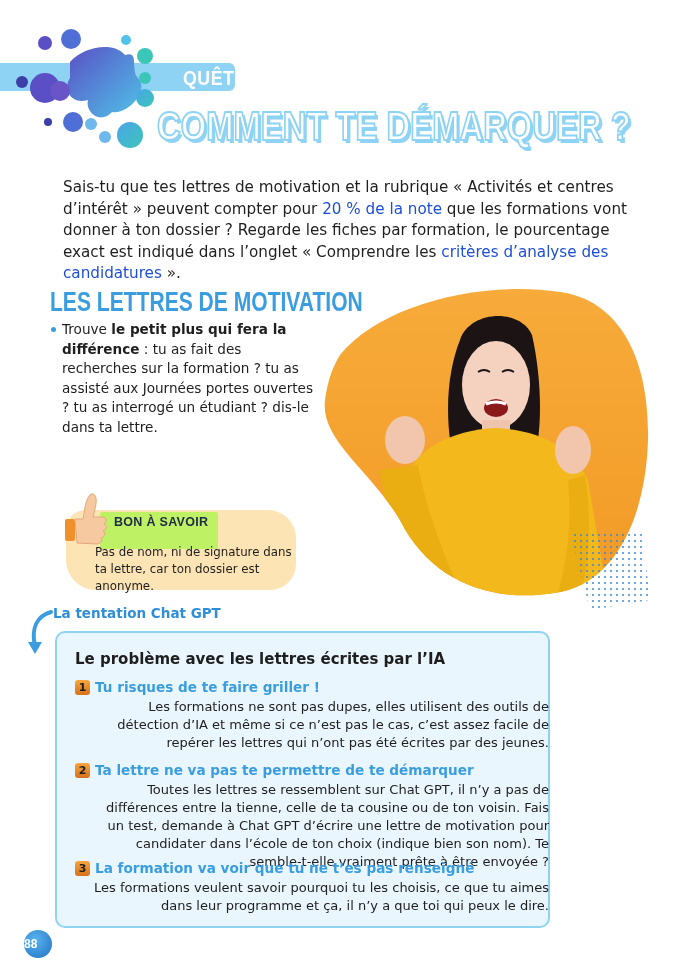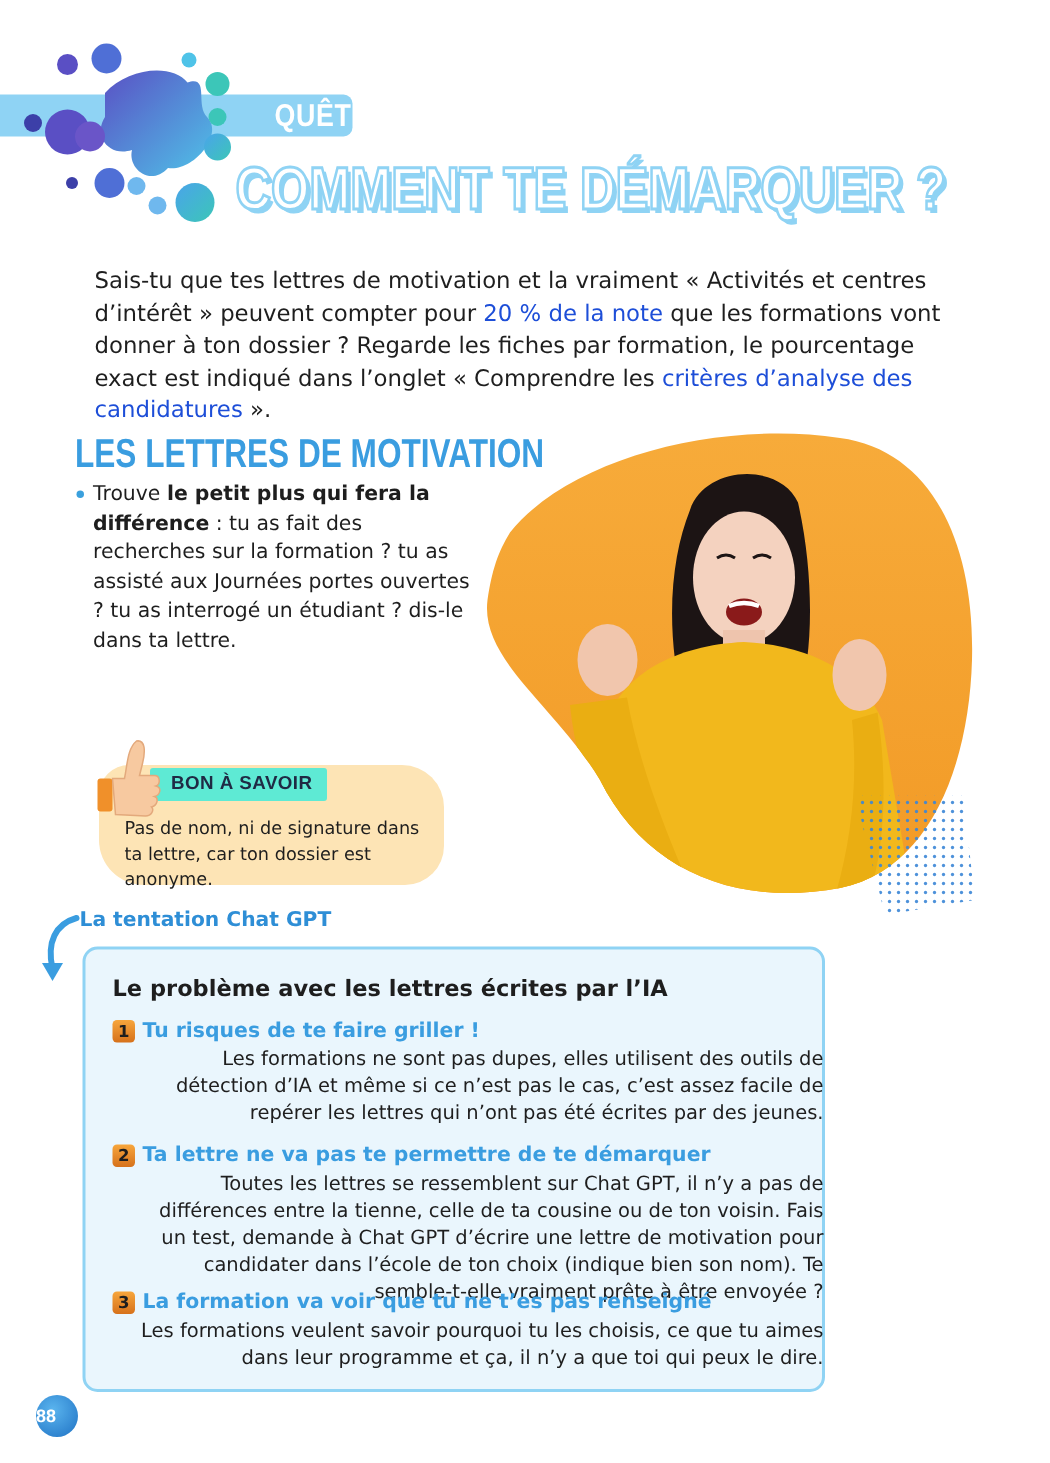--- a/index.html
+++ b/index.html
@@ -19,23 +19,23 @@
 
   
   .sec-title { position: absolute; left: 50px; top: 287px; font-family: "Liberation Sans", sans-serif; font-weight: bold; font-size: 27px; color: #3a9de0; transform: scaleX(0.78); transform-origin: left; white-space: nowrap; }
   .bullets { position: absolute; left: 50px; top: 320px; width: 265px; font-size: 13.6px; line-height: 19.5px; color: #1e1e1e; list-style: none; }
   .bullets li { position: relative; padding-left: 12px; margin-bottom: 7px; }
   .bullets li::before { content: ""; position: absolute; left: 1px; top: 7px; width: 5px; height: 5px; border-radius: 50%; background: #3aa0dd; }
   .bullets b { font-weight: bold; }
 
   
   .tip { position: absolute; left: 66px; top: 510px; width: 230px; height: 80px; background: #fde4b5; border-radius: 20px 28px 26px 30px; }
-  .tip-label { position: absolute; left: 100px; top: 512px; background: #5eead4; padding: 3px 10px 5px 14px; font-family: "Liberation Sans", sans-serif; font-weight: 900; font-size: 12.5px; color: #1f2a44; border-radius: 2px; letter-spacing: 0.3px; }
+  .tip-label { position: absolute; left: 100px; top: 512px; background: #bef264; padding: 3px 10px 20px 14px; font-family: "Liberation Sans", sans-serif; font-weight: 900; font-size: 12.5px; color: #1f2a44; border-radius: 2px; letter-spacing: 0.3px; }
   .thumb { position: absolute; left: 63px; top: 491px; width: 50px; height: 55px; }
-  .tip-text { position: absolute; left: 83px; top: 544px; width: 200px; font-size: 11.8px; line-height: 17px; color: #1e1e1e; }
+  .tip-text { position: absolute; left: 95px; top: 544px; width: 200px; font-size: 11.8px; line-height: 17px; color: #1e1e1e; }
 
   
   .photo { position: absolute; left: 320px; top: 280px; width: 340px; height: 330px; }
 
   
   .gpt-label { position: absolute; left: 53px; top: 605px; font-size: 13.5px; color: #2e8ed6; font-weight: bold; text-align: center; }
   .arrow { position: absolute; left: 25px; top: 608px; width: 30px; height: 50px; }
   .box { position: absolute; left: 55px; top: 631px; width: 495px; height: 297px; background: #eaf6fd; border: 2.5px solid #8fd3f4; border-radius: 10px; }
   .box-title { position: absolute; left: 75px; top: 650px; font-size: 15px; font-weight: bold; color: #1e1e1e; }
   .item-head { position: absolute; left: 75px; font-size: 13.6px; font-weight: bold; color: #3a9de0; display: flex; align-items: center; gap: 5px; white-space: nowrap; }
@@ -72,21 +72,21 @@
   <circle cx="48" cy="102" r="4" fill="#3c3fa8"></circle>
   <circle cx="73" cy="102" r="10" fill="#4f6fd6"></circle>
   <circle cx="91" cy="104" r="6" fill="#6fb8ee"></circle>
   <circle cx="105" cy="117" r="6" fill="#6fb8ee"></circle>
   <circle cx="130" cy="115" r="13" fill="url(#bg2)"></circle>
 </svg>
 <div class="quest-label">QUÊTE 4</div>
 <h1 class="page-title">COMMENT TE DÉMARQUER ?</h1>
 
 <p class="intro">
-  <span>Sais-tu que tes lettres de motivation et la vraiment « Activités et centres d’intérêt » peuvent compter pour </span><span class="hl">20 % de la note</span><span> que les formations vont donner à ton dossier ? Regarde les fiches par formation, le pourcentage exact est indiqué dans l’onglet « Comprendre les </span><span class="hl">critères d’analyse des candidatures</span><span> ».</span>
+  <span>Sais-tu que tes lettres de motivation et la rubrique « Activités et centres d’intérêt » peuvent compter pour </span><span class="hl">20 % de la note</span><span> que les formations vont donner à ton dossier ? Regarde les fiches par formation, le pourcentage exact est indiqué dans l’onglet « Comprendre les </span><span class="hl">critères d’analyse des candidatures</span><span> ».</span>
 </p>
 
 <h2 class="sec-title">LES LETTRES DE MOTIVATION</h2>
 <ul class="bullets">
   <li><span>Trouve </span><b>le petit plus qui fera la différence</b><span> : tu as fait des recherches sur la formation ? tu as assisté aux Journées portes ouvertes ? tu as interrogé un étudiant ? dis-le dans ta lettre.</span></li>
 </ul>
 
 <div class="tip"></div>
 <div class="tip-label">BON À SAVOIR</div>
 <svg class="thumb" viewBox="0 0 50 55">

